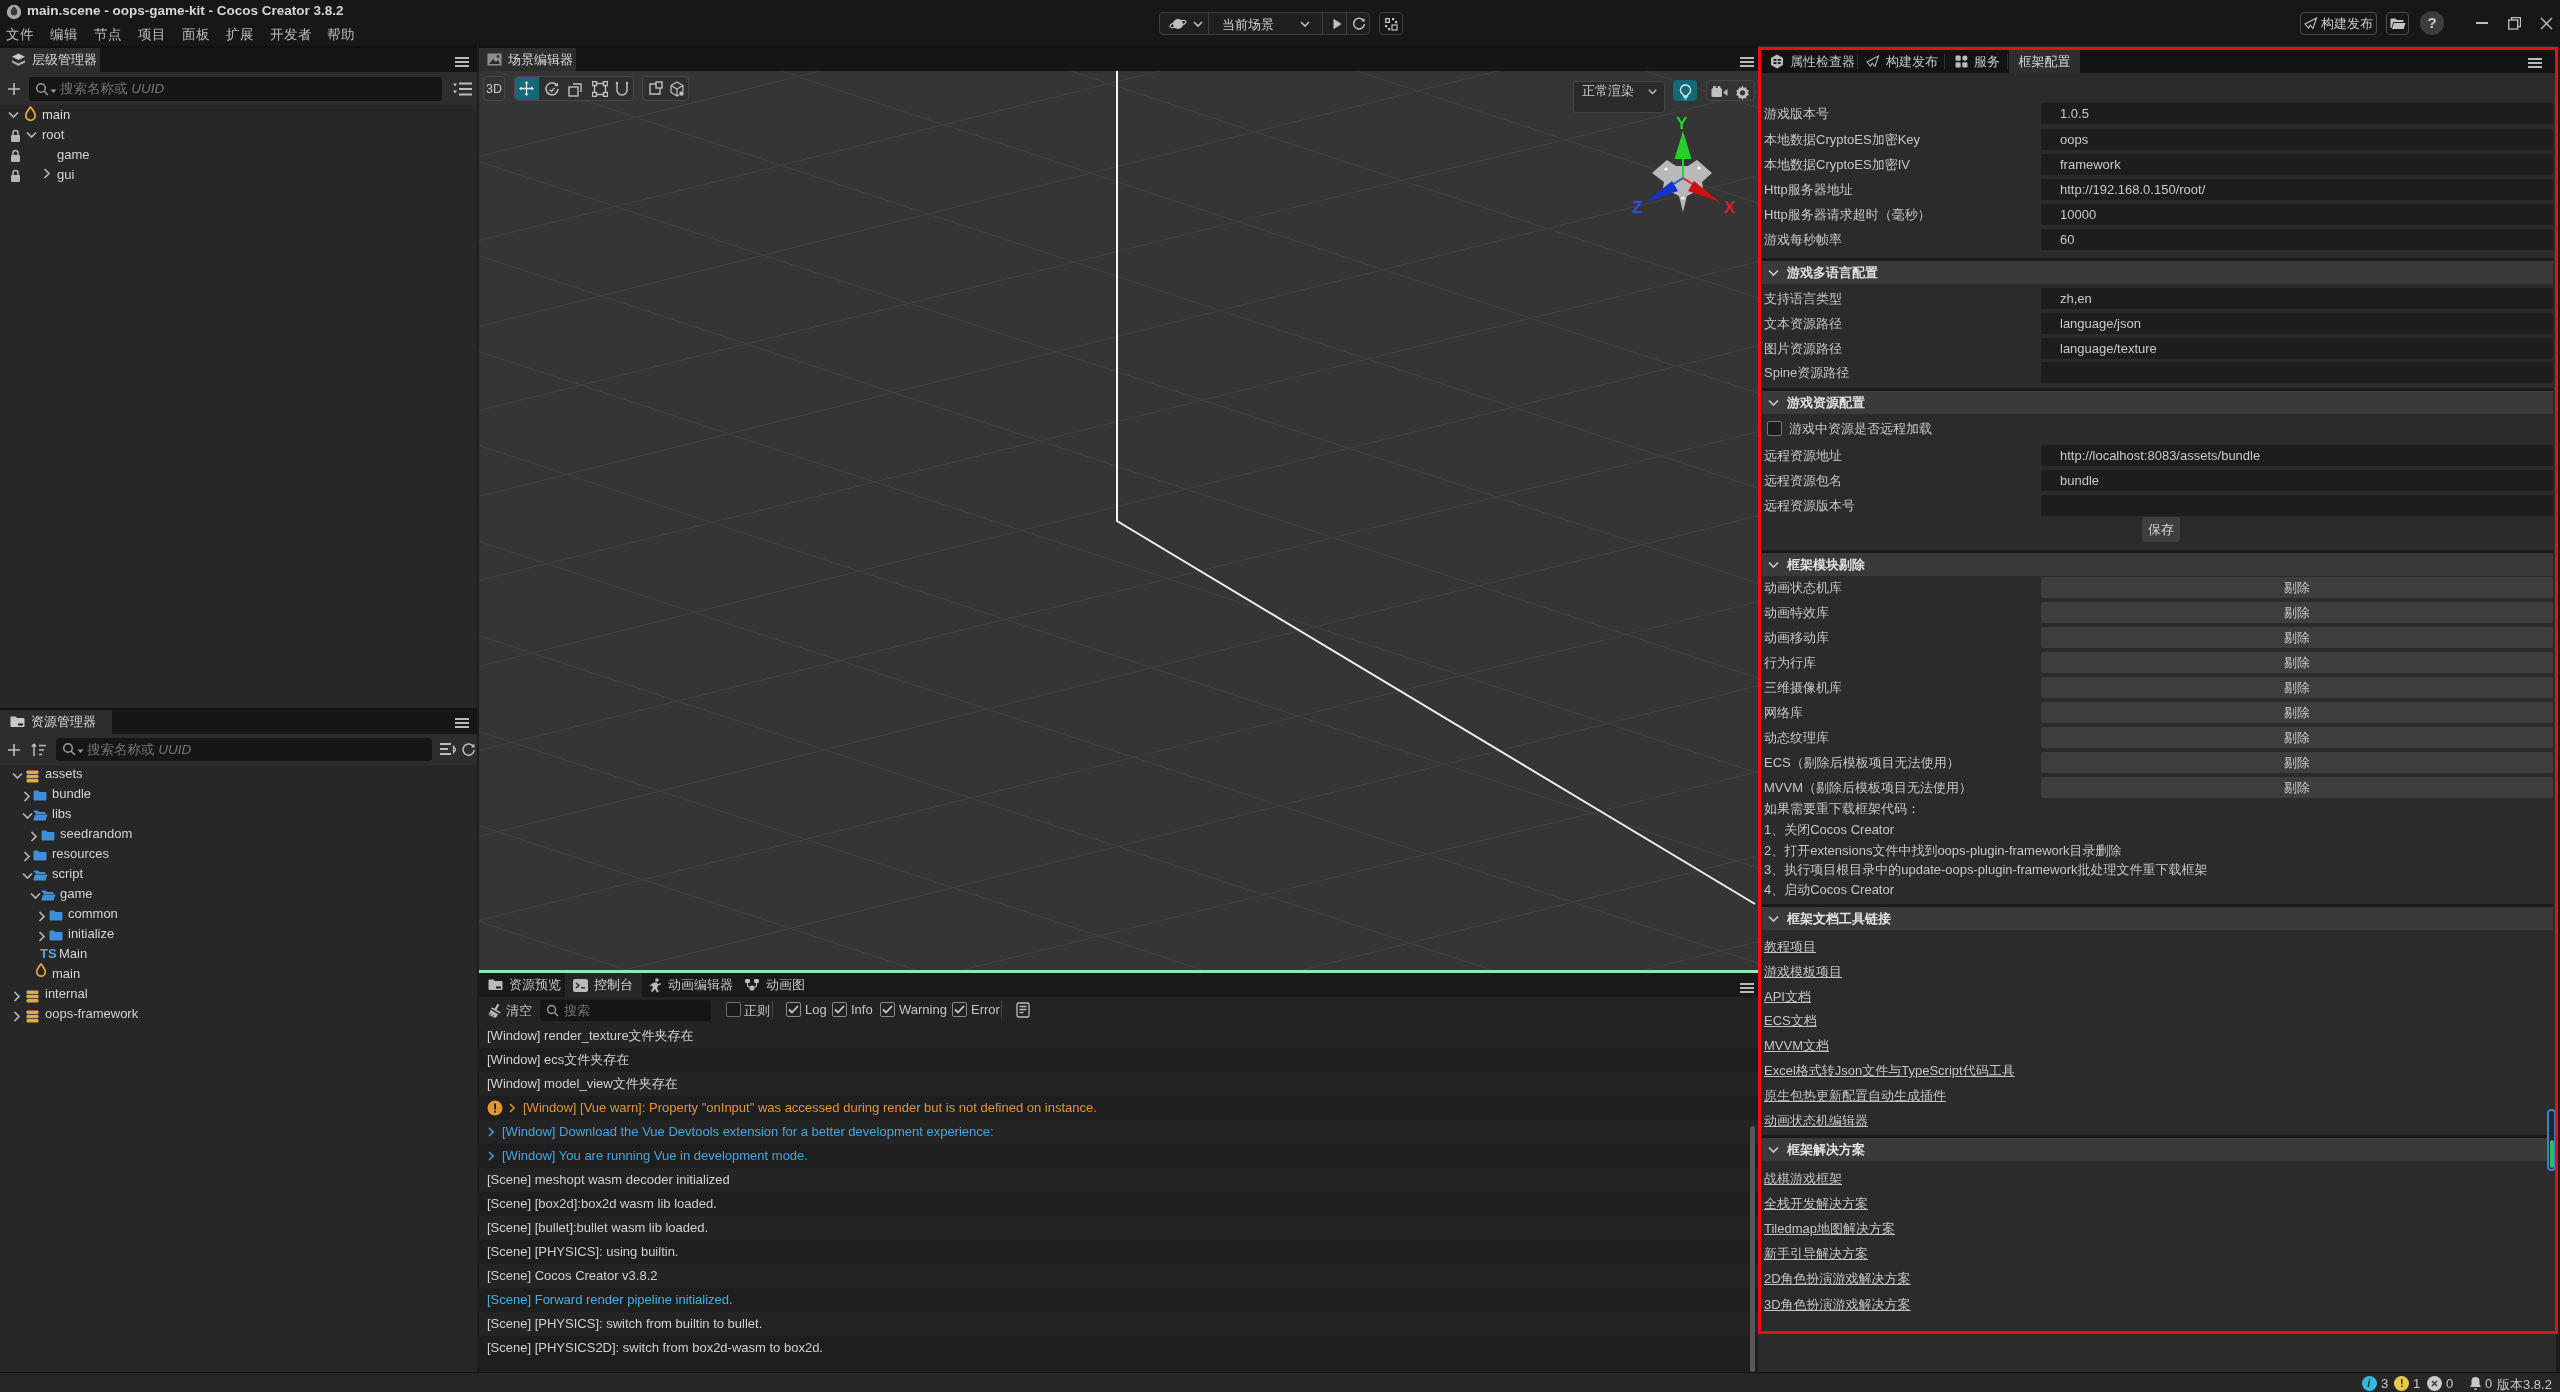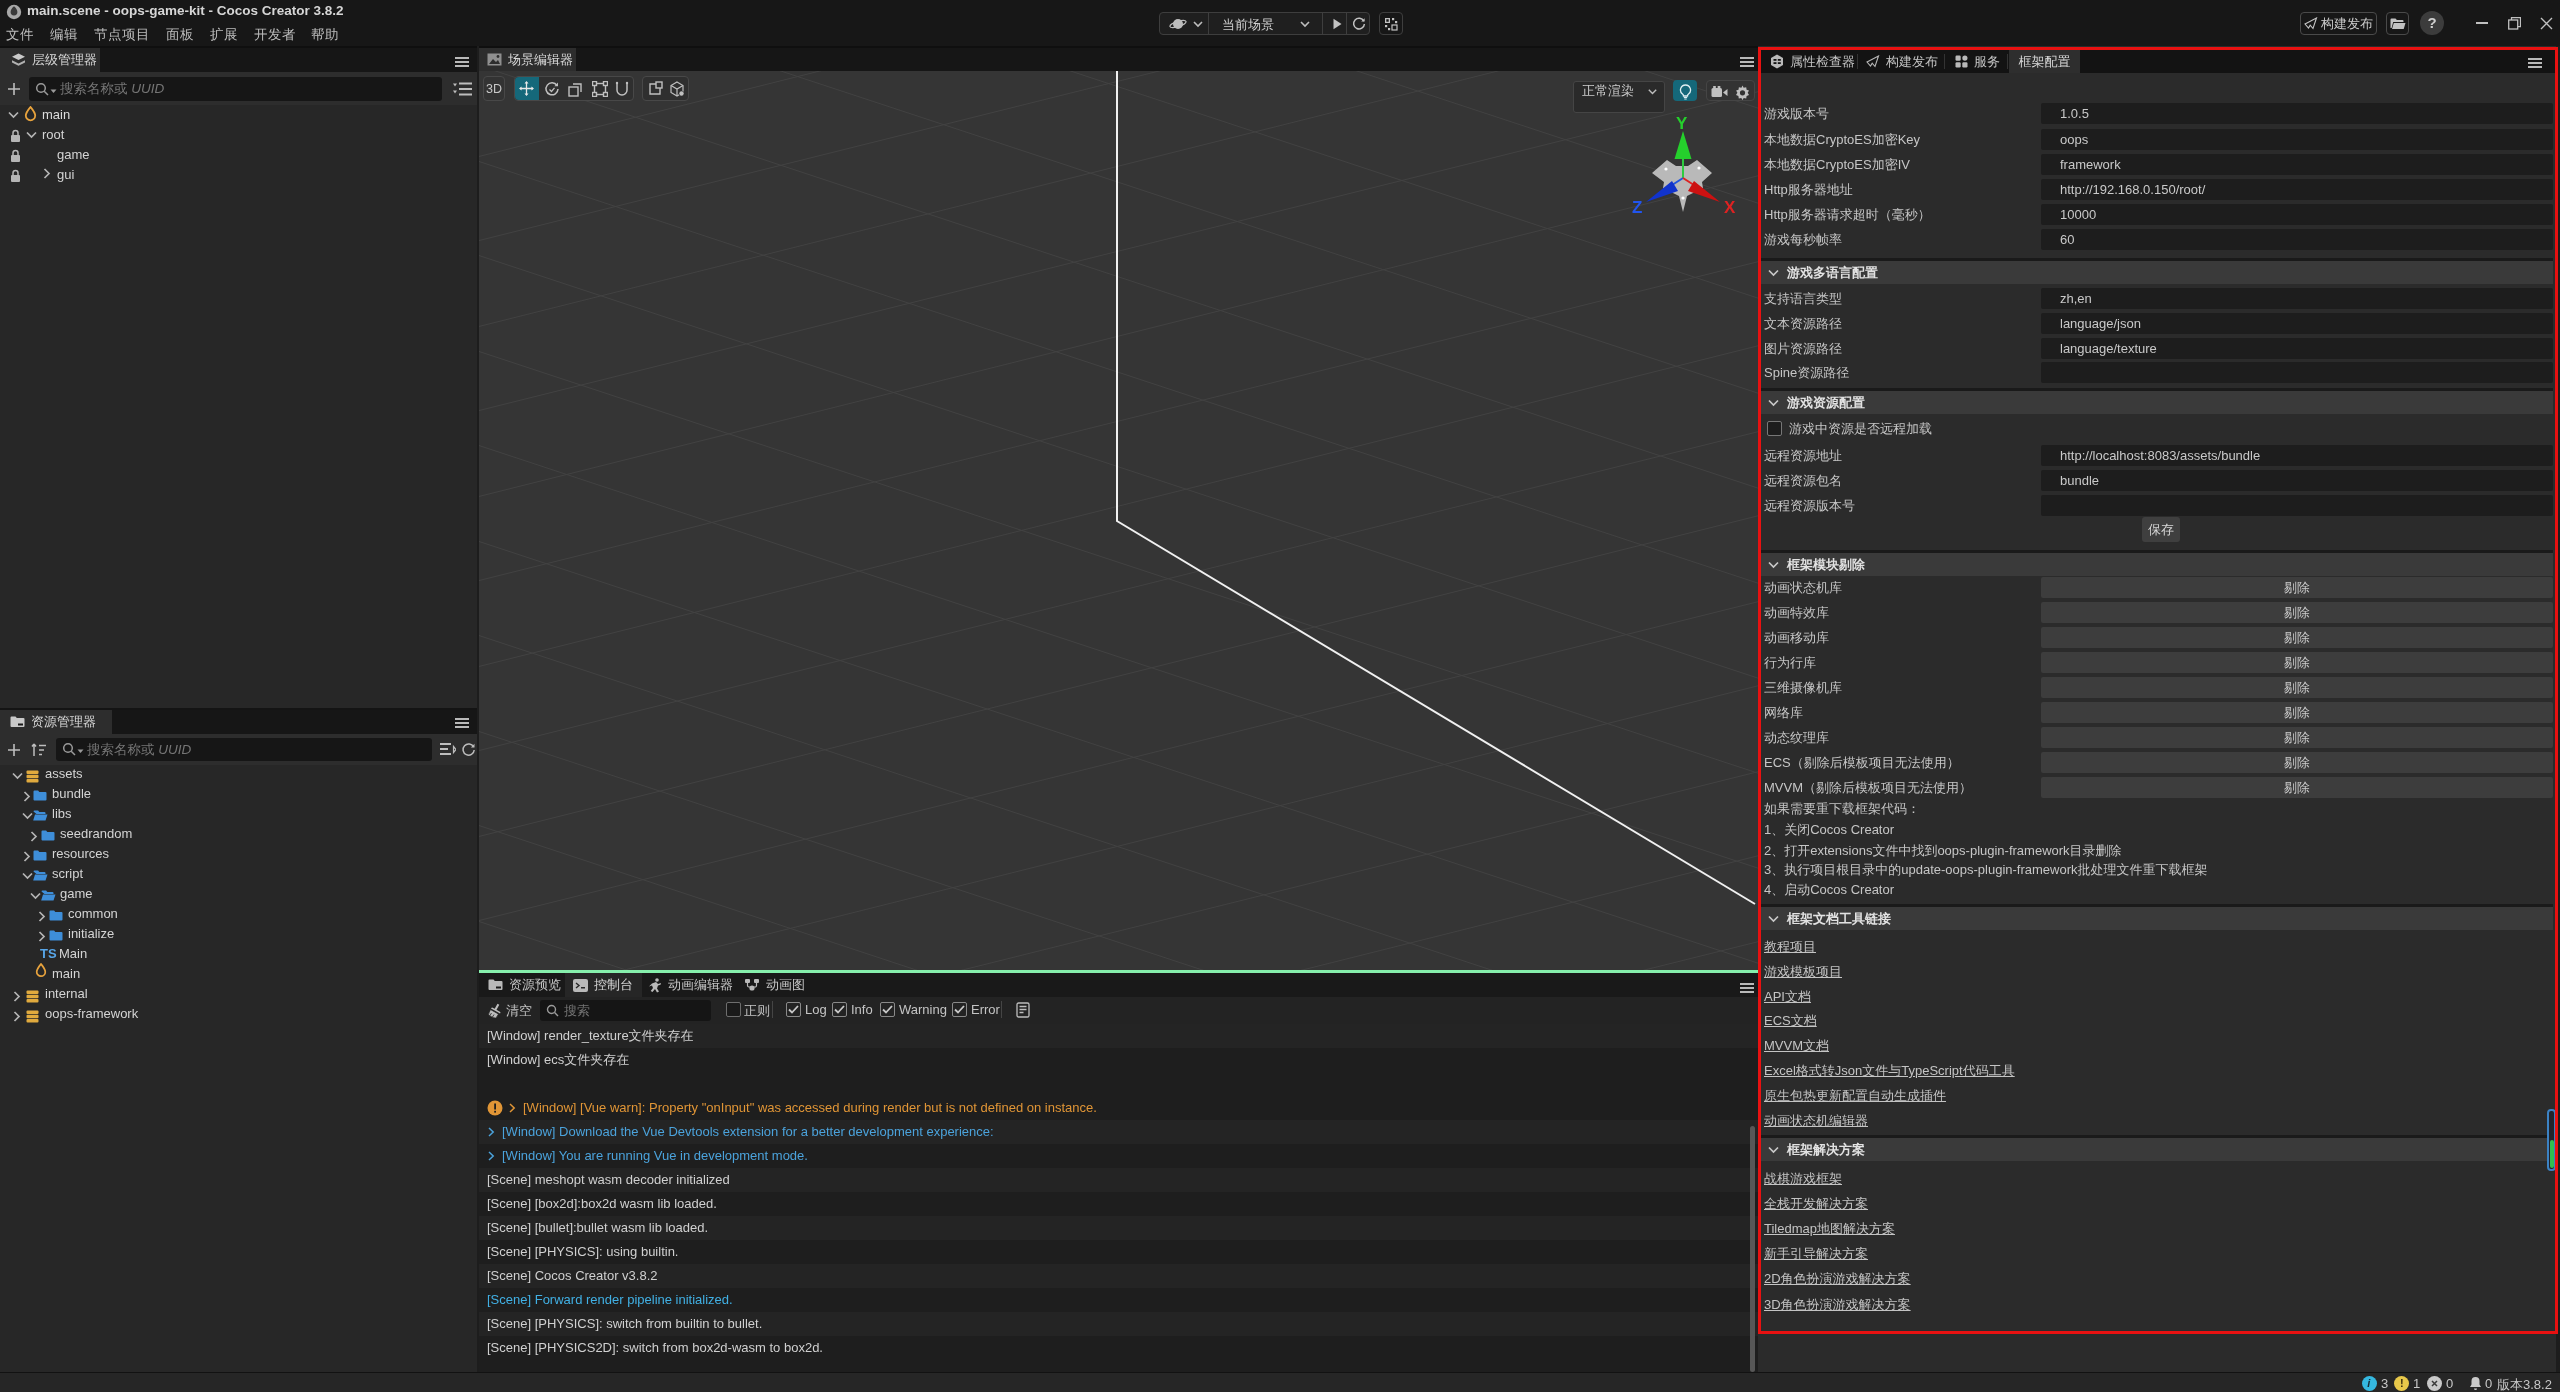--- a/index.html
+++ b/index.html
@@ -20,21 +20,21 @@
 </style></head>
 <body>
 
 <div class="a" style="left:0;top:0;width:2560px;height:46px;background:#171717">
   <svg class="a" style="left:6px;top:4px" width="16" height="16" viewBox="0 0 16 16">
       <circle cx="8" cy="8" r="7.2" fill="#a8a8a8"></circle>
       <path d="M8 2.2c-2 1.8-3.4 3.6-3.4 5.8A3.4 3.4 0 0 0 8 11.4 3.4 3.4 0 0 0 11.4 8C11.4 5.8 10 4 8 2.2z" fill="#3a3a3a"></path>
     </svg>
   <div class="a" style="left:27px;top:3px;font-weight:bold;color:#d6d6d6;font-size:13.5px">main.scene - oops-game-kit - Cocos Creator 3.8.2</div>
   <div class="a" style="left:6px;top:26px;color:#bdbdbd;font-size:13.5px;letter-spacing:0.5px">
-    <span style="margin-right:16px">文件</span><span style="margin-right:16px">编辑</span><span style="">节点</span><span style="margin-right:16px">项目</span><span style="margin-right:16px">面板</span><span style="margin-right:16px">扩展</span><span style="margin-right:15px">开发者</span><span>帮助</span>
+    <span style="margin-right:16px">文件</span><span style="margin-right:16px">编辑</span><span style="margin-right:16px">节点</span><span style="margin-right:16px">项目</span><span style="margin-right:16px">面板</span><span style="margin-right:16px">扩展</span><span style="margin-right:15px">开发者</span><span>帮助</span>
   </div>
 
   <div class="a" style="left:1159px;top:12px;width:211px;height:23px;border:1px solid #3e3e3e;border-radius:4px;background:#1f1f1f">
     <svg class="a" style="left:9px;top:3px" width="18" height="16" viewBox="0 0 18 16">
         <circle cx="9" cy="8" r="5" fill="#bdbdbd"></circle>
         <ellipse cx="9" cy="8" rx="8.4" ry="2.6" fill="none" stroke="#bdbdbd" stroke-width="1.2" transform="rotate(-18 9 8)"></ellipse>
       </svg>
     <svg class="a" style="left:33px;top:8px" width="10" height="7" viewBox="0 0 10 7">
         <path d="M1 1l4 4 4-4" stroke="#bdbdbd" stroke-width="1.6" fill="none"></path>
       </svg>
@@ -506,20 +506,21 @@
   <div class="a" style="left:492px;top:5px;color:#c4c4c4">Error</div>
   <div class="a" style="left:522px;top:4px;width:1px;height:17px;background:#454545"></div>
   <svg class="a" style="left:537px;top:5px" width="14" height="16" viewBox="0 0 14 16" fill="none" stroke="#bdbdbd" stroke-width="1.3">
       <rect x="1" y="1" width="12" height="14" rx="1.5"></rect>
       <path d="M3.5 4.5h7M3.5 7.5h7M3.5 10.5h4"></path>
     </svg>
 </div>
 <div class="a" style="left:479px;top:1024px;width:1279px;height:348px;background:#1e1e1e">
   <div class="crow" style="top:0;background:#242424">[Window] render_texture文件夹存在</div>
   <div class="crow" style="top:24px;background:#1e1e1e">[Window] ecs文件夹存在</div>
+  <div class="crow" style="top:48px;background:#242424">[Window] model_view文件夹存在</div>
   <div class="crow" style="top:72px;background:#1e1e1e;color:#e09536;padding-left:44px">[Window] [Vue warn]: Property "onInput" was accessed during render but is not defined on instance.
     <svg class="a" style="left:8px;top:4px" width="16" height="16" viewBox="0 0 16 16">
         <circle cx="8" cy="8" r="7.5" fill="#e09536"></circle>
         <rect x="7.2" y="3.5" width="1.8" height="6" fill="#1e1e1e"></rect>
         <rect x="7.2" y="10.8" width="1.8" height="1.8" fill="#1e1e1e"></rect>
       </svg>
     <svg class="a" style="left:30px;top:7px" width="7" height="10" viewBox="0 0 7 10">
         <path d="M1 1l4.2 4L1 9" stroke="#e09536" stroke-width="1.5" fill="none"></path>
       </svg>
   </div>

